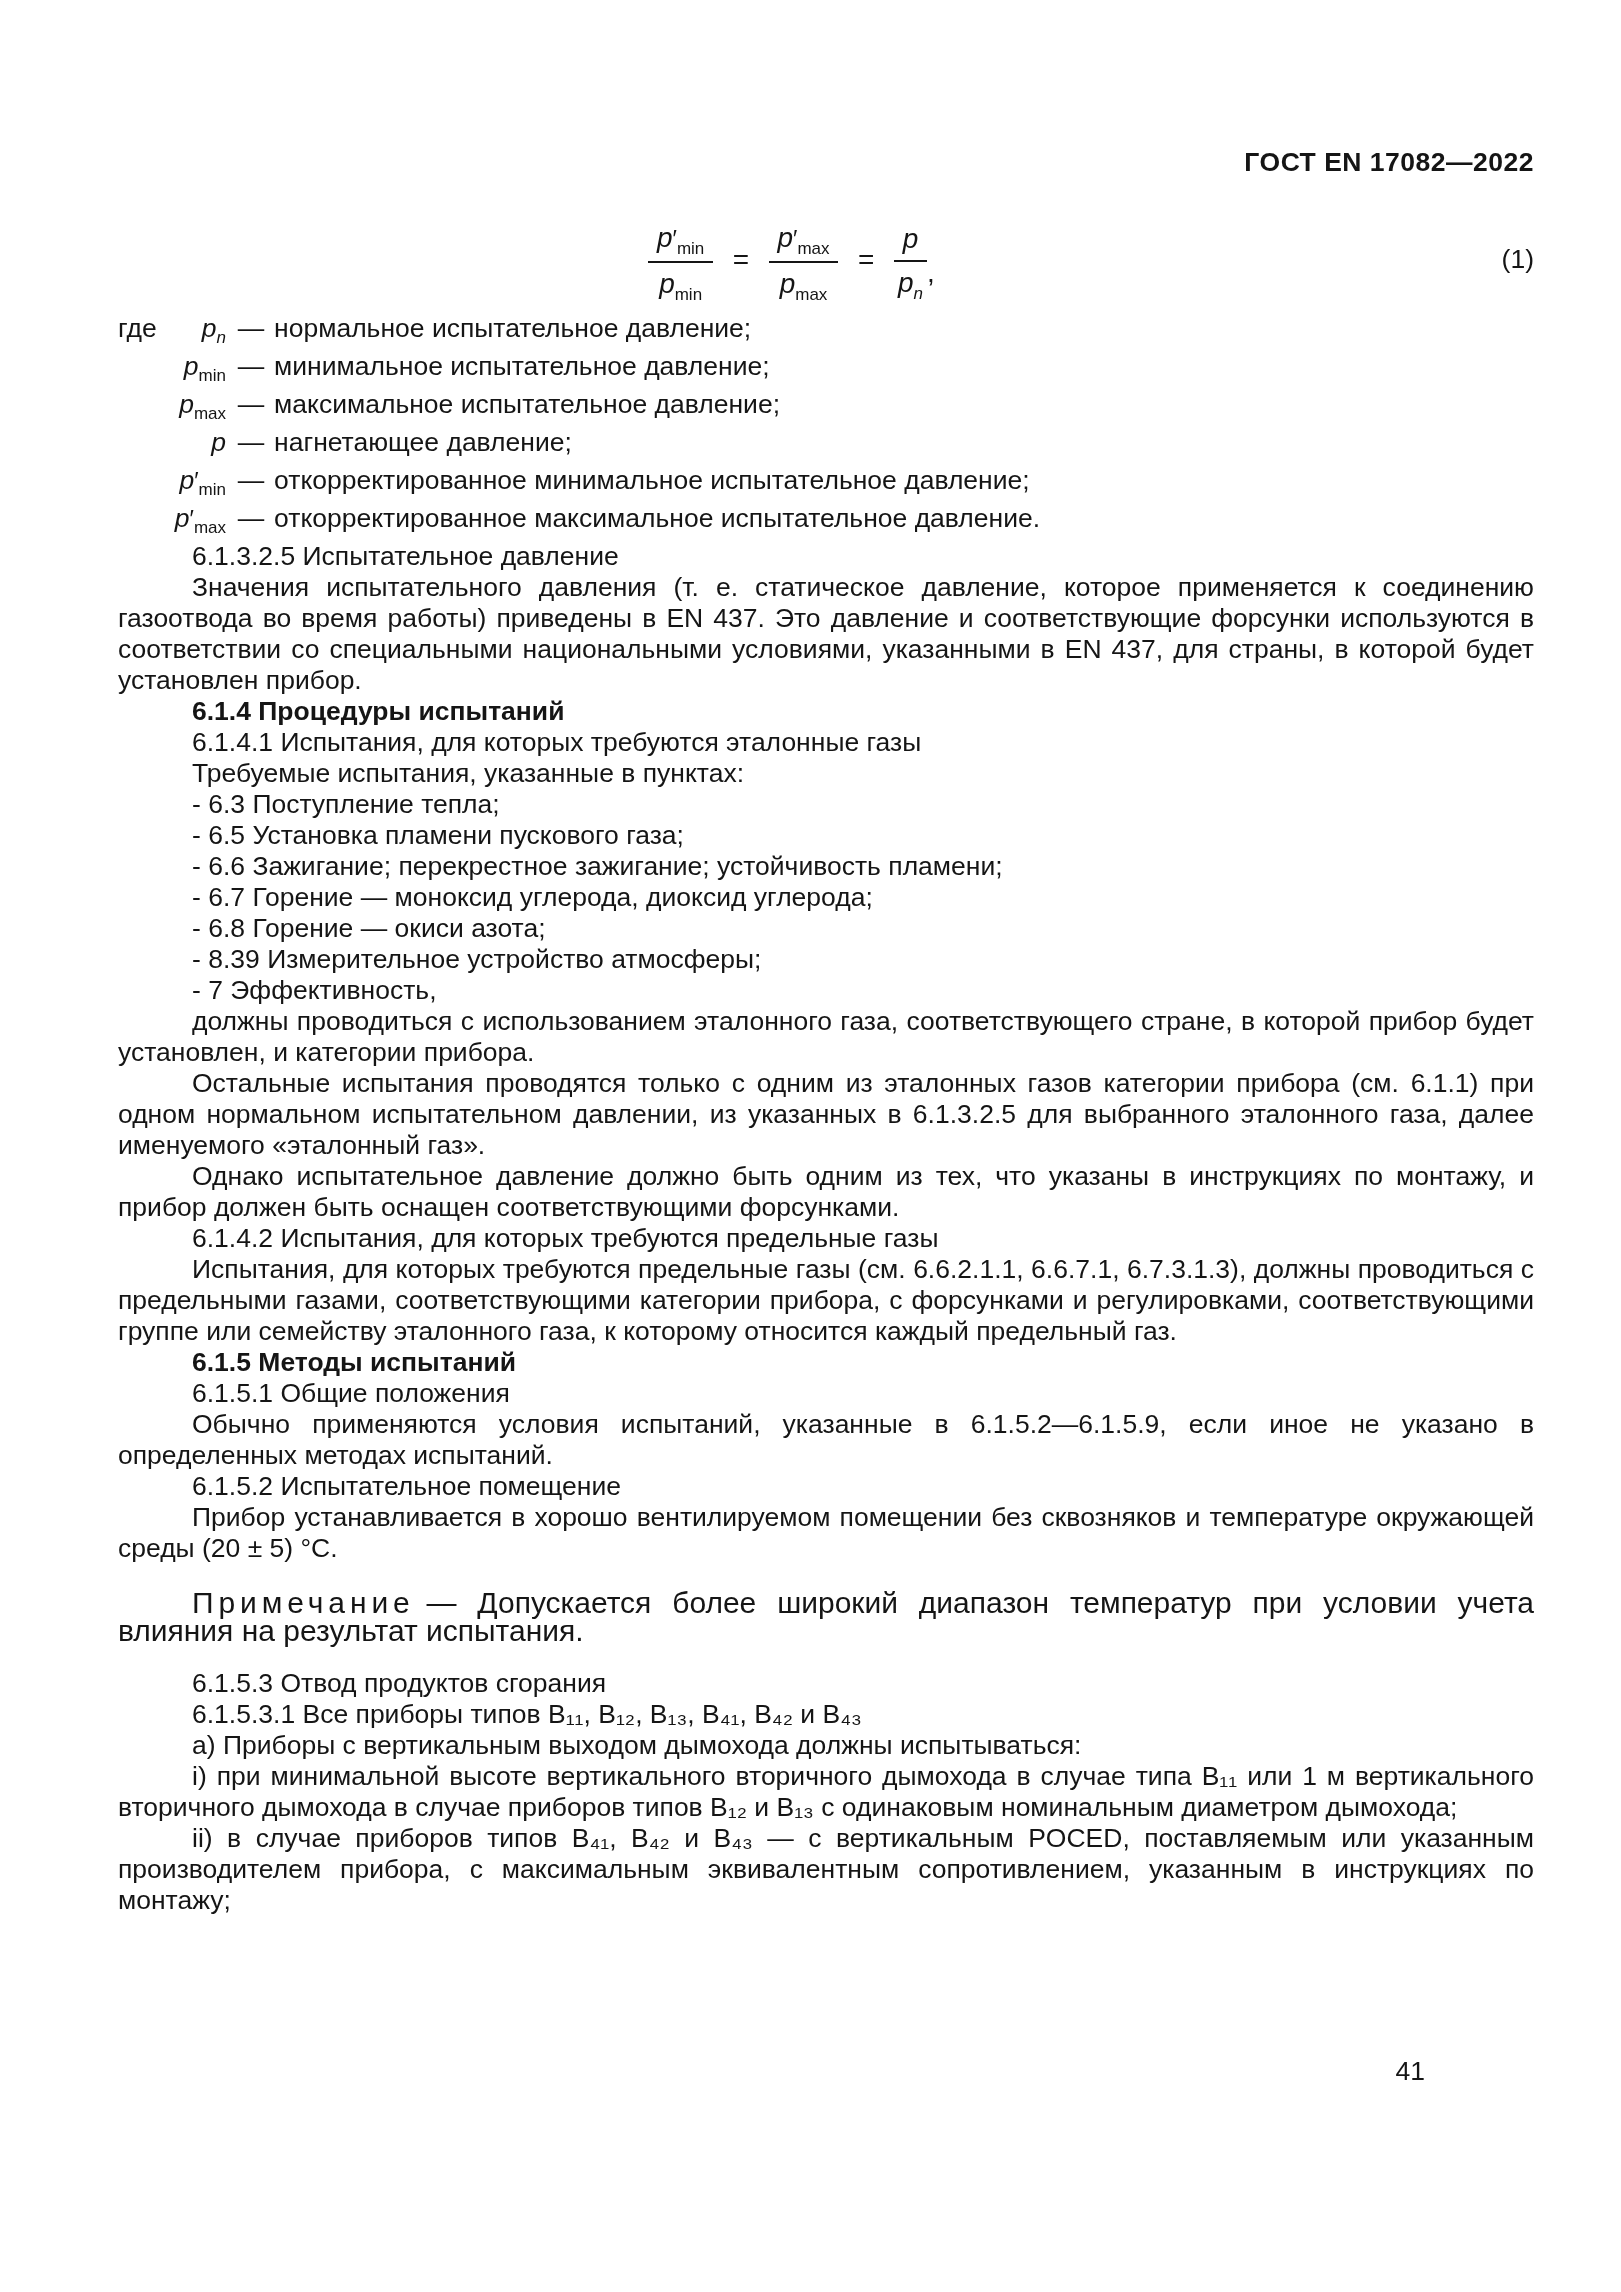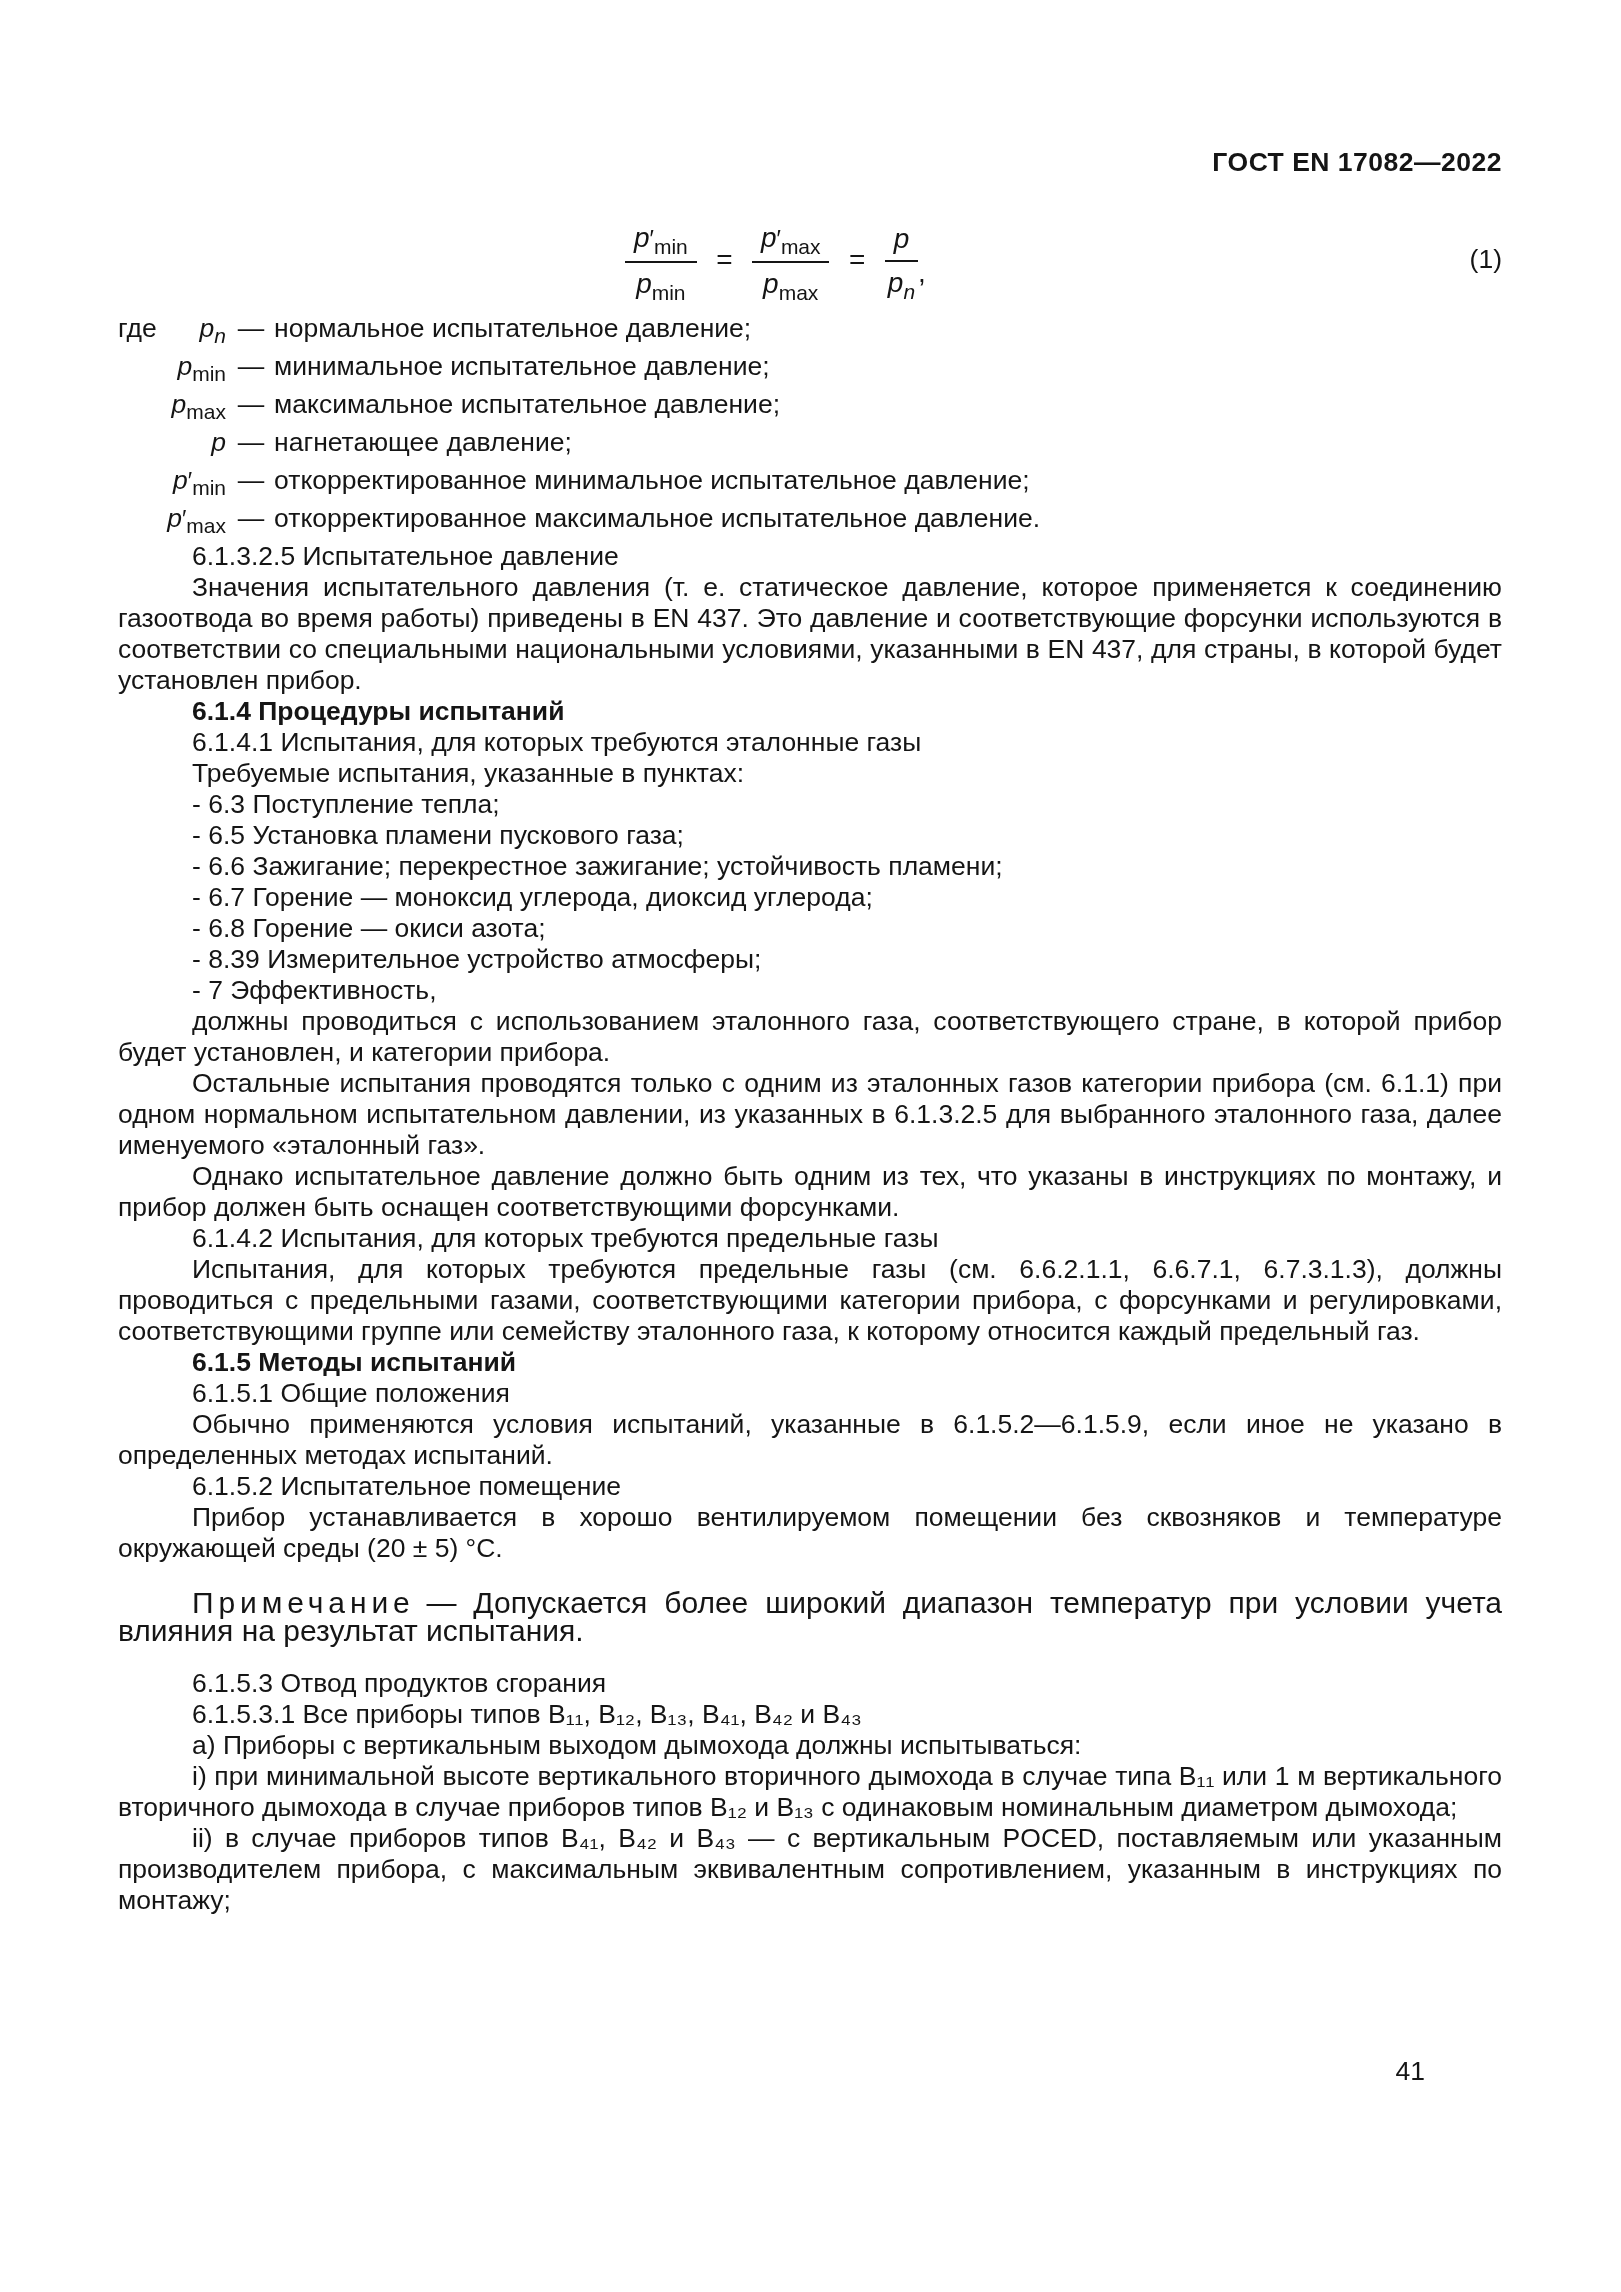--- a/index.html
+++ b/index.html
@@ -6,21 +6,21 @@
   .page {
     position: relative;
     width: 1621px;
     height: 2293px;
     box-sizing: border-box;
     background: #ffffff;
     color: #151515;
     font-family: "Liberation Sans", "DejaVu Sans", sans-serif;
     font-size: 26.5px;
     line-height: 31px;
-    padding: 147px 119px 0 118px;
+    padding: 147px 87px 0 118px;
     overflow: hidden;
   }
   .hdr {
     text-align: right;
     font-weight: bold;
     letter-spacing: 0.5px;
   }
   
   .formula-row {
     display: flex;
@@ -40,21 +40,21 @@
     font-size: 28px;
     line-height: 29px;
   }
   .frac .ftop {
     border-bottom: 2.9px solid #151515;
     padding: 2px 8.8px 6.9px 8.8px;
   }
   .frac .fbot { padding-top: 5.9px; }
   .frac i, .where-sym i { font-style: italic; }
   .frac sub, .where-sym sub {
-    font-size: 21px;
+    font-size: 17px;
     font-style: normal;
     line-height: 0;
     text-align: right;
   }
   .sub-italic { font-style: italic !important; }
   .pr { font-style: normal; font-size: 23.5px; }
   .eq { margin: 0 19.6px; font-size: 28px; }
   .comma { align-self: flex-end; padding-bottom: 9.8px; font-size: 28px; }
   .formula-number { width: 69px; text-align: right; }
   

